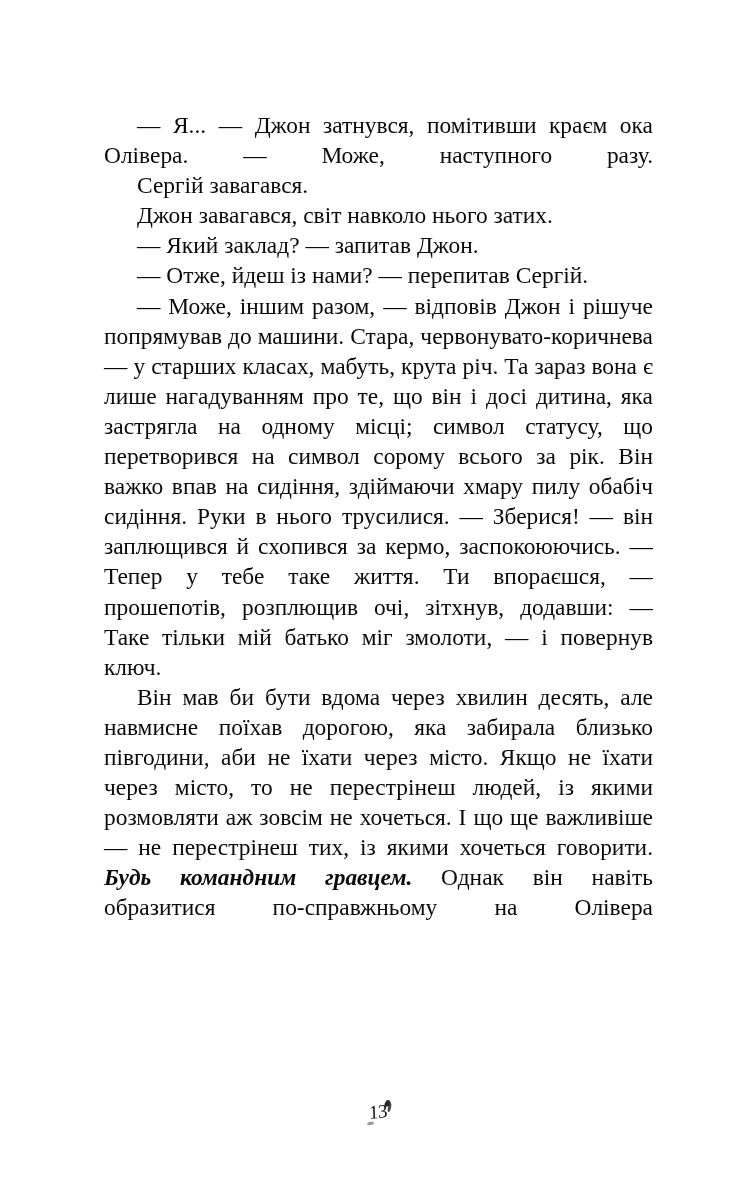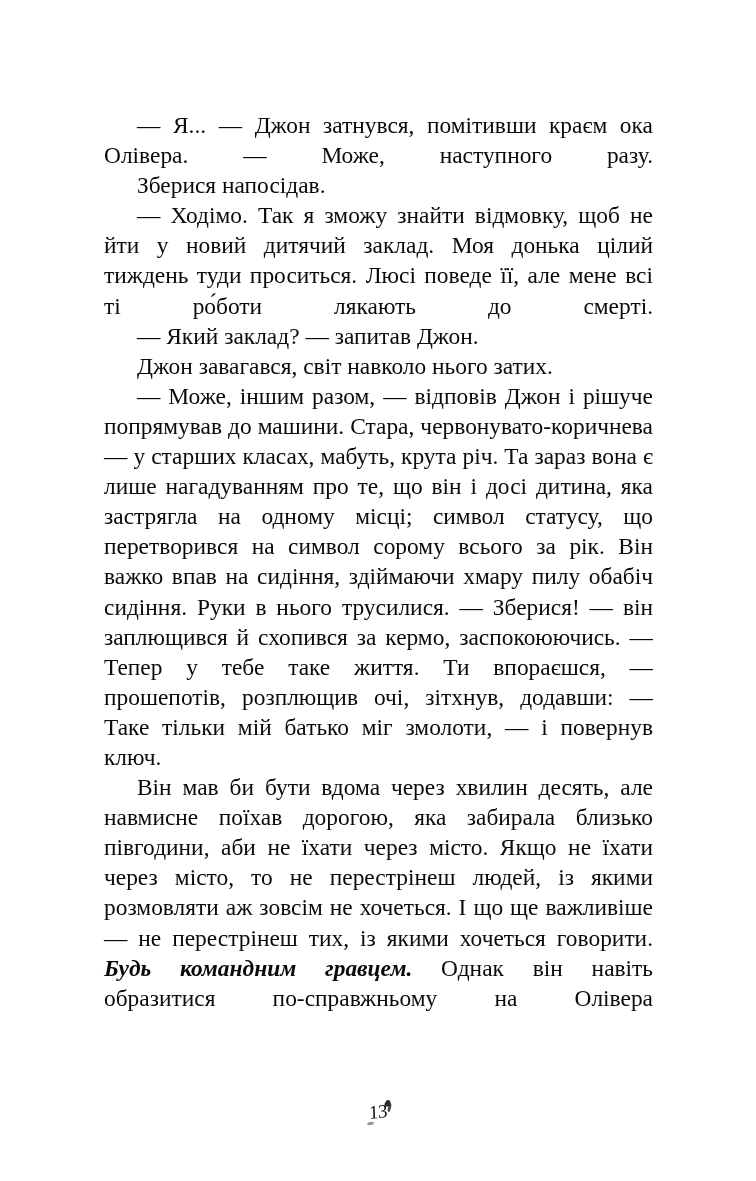--- a/index.html
+++ b/index.html
@@ -111,28 +111,28 @@
 </style>
 </head>
 <body>
 
 <div id="page">
 
   <div id="text-block">
 
     <p class="para full-justify">— Я... — Джон затнувся, помітивши краєм ока Олівера. — Може, наступного разу.</p>
 
-    <p class="para">Зберися напосідав.</p>
+    <p class="para">Сергій завагався.</p>
 
-    <p class="para full-justify">— Ходімо. Так я зможу знайти відмовку, щоб не йти у новий дитячий заклад. Моя донька цілий тиждень туди проситься. Люсі поведе її, але мене всі ті ро́боти лякають до смерті.</p>
+
+    <p class="para">Джон завагався, світ навколо нього затих.</p>
 
     <p class="para">— Який заклад? — запитав Джон.</p>
 
-    <p class="para">Джон завагався, світ навколо нього затих.</p>
-
+    <p class="para">— Отже, йдеш із нами? — перепитав Сергій.</p>
 
 
     <p class="para full-justify">— Може, іншим разом, — відповів Джон і рішуче попрямував до машини. Стара, червонувато-коричнева — у старших класах, мабуть, крута річ. Та зараз вона є лише нагадуванням про те, що він і досі дитина, яка застрягла на одному місці; символ статусу, що перетворився на символ сорому всього за рік. Він важко впав на сидіння, здіймаючи хмару пилу обабіч сидіння. Руки в нього трусилися. — Зберися! — він заплющився й схопився за кермо, заспокоюючись. — Тепер у тебе таке життя. Ти впораєшся, — прошепотів, розплющив очі, зітхнув, додавши: — Таке тільки мій батько міг змолоти, — і повернув ключ.</p>
 
     <p class="para full-justify">
       <span>Він мав би бути вдома через хвилин десять, але навмисне поїхав дорогою, яка забирала близько півгодини, аби не їхати через місто. Якщо не їхати через місто, то не перестрінеш людей, із якими розмовляти аж зовсім не хочеться. І що ще важливіше — не перестрінеш тих, із якими хочеться говорити. </span><em class="italic-phrase">Будь командним гравцем.</em><span> Однак він навіть образитися по-справжньому на Олівера</span>
     </p>
 
   </div>
 

